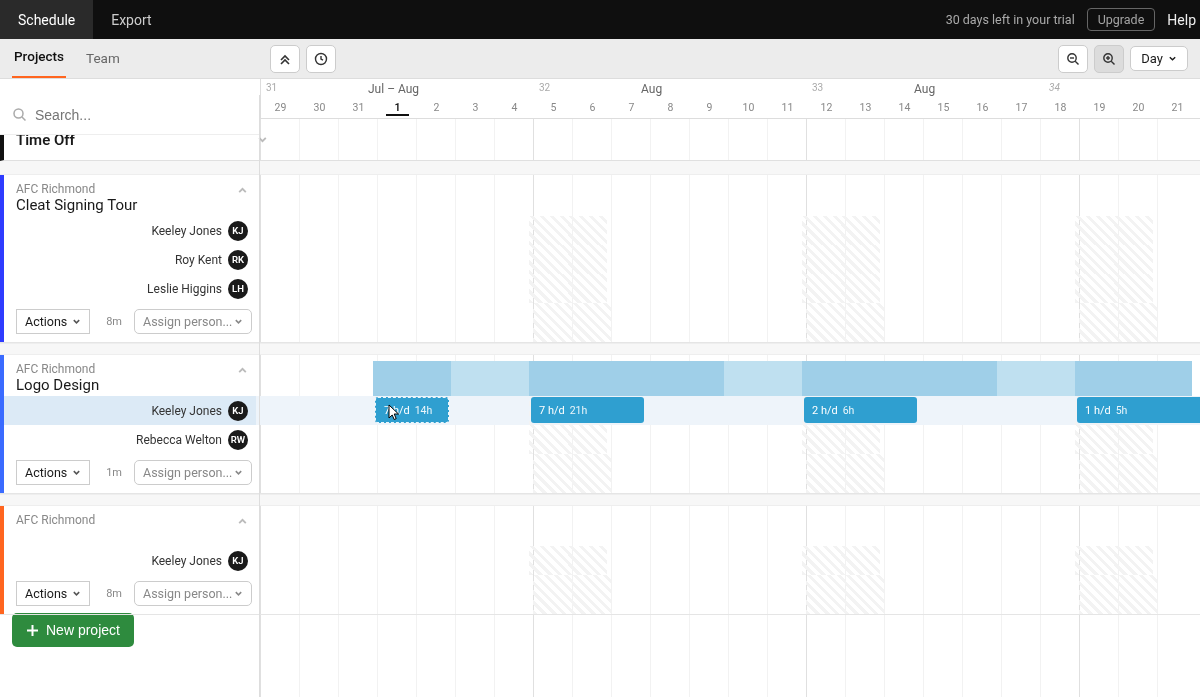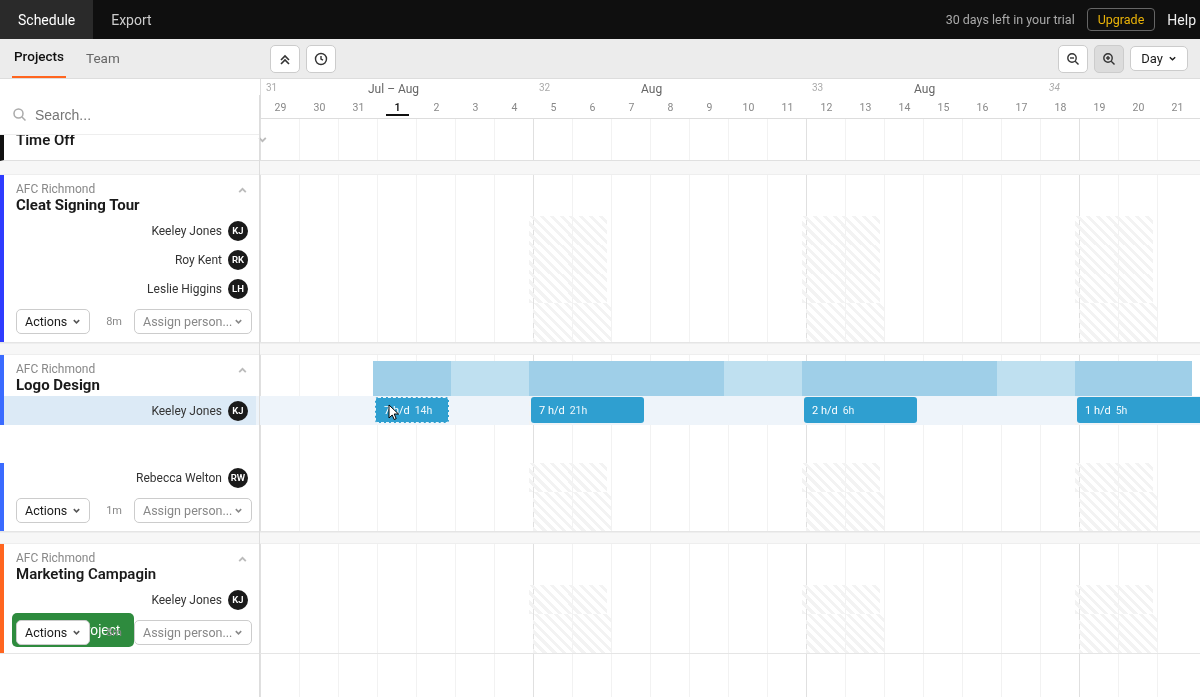--- a/index.html
+++ b/index.html
@@ -4,21 +4,21 @@
 <style>
 * { margin: 0; padding: 0; box-sizing: border-box; }
 body { font-family: -apple-system, BlinkMacSystemFont, "Segoe UI", Roboto, Helvetica, Arial, sans-serif; font-size: 13px; color: #1a1a1a; background: #fff; width: 1200px; height: 697px; overflow: hidden; }
 
 
 .topbar { background: #0f0f0f; height: 39px; display: flex; align-items: stretch; color: #ccc; }
 .topbar .tab { padding: 0 18px; display: flex; align-items: center; cursor: pointer; font-size: 14px; }
 .topbar .tab.active { background: #2a2a2a; color: #fff; }
 .topbar .spacer { flex: 1; }
 .topbar .trial { font-size: 12.5px; color: #aaa; display: flex; align-items: center; padding-right: 8px; }
-.topbar .upgrade { border: 1px solid #666; border-radius: 4px; padding: 3px 10px; margin: 0 12px 0 4px; color: #eab308; cursor: pointer; align-self: center; font-size: 12.5px; }
+.topbar .upgrade { border: 1px solid #666; border-radius: 4px; padding: 3px 10px; margin: 0 12px 0 4px; color: #a3a3a3; cursor: pointer; align-self: center; font-size: 12.5px; }
 .topbar .help { display: flex; align-items: center; padding-right: 4px; font-size: 14px; color: #eee; }
 
 
 .subbar { background: #ececec; border-bottom: 1px solid #ddd; height: 40px; display: flex; align-items: center; }
 .subbar-left { width: 260px; display: flex; align-items: flex-end; height: 100%; padding-left: 12px; gap: 18px; }
 .subtab { font-size: 13.5px; padding: 10px 2px 12px 2px; cursor: pointer; color: #666; }
 .subtab.active { color: #111; border-bottom: 2.5px solid #ff651f; font-weight: 500; }
 .subbar-mid { width: 80px; display: flex; align-items: center; gap: 6px; padding-left: 10px; }
 .iconbtn { width: 30px; height: 28px; border: 1px solid #ccc; border-radius: 5px; background: #fff; display: flex; align-items: center; justify-content: center; cursor: pointer; color: #333; }
 .subbar .spacer { flex: 1; }
@@ -43,21 +43,21 @@
 .vline.weekstart { background: #e0e0e0; }
 .rowsec { border-bottom: 1px solid #e8e8e8; display: flex; }
 .chev { color: #bbb; cursor: pointer; }
 
 .personrow { display: flex; align-items: center; height: 29px; padding-right: 8px; justify-content: flex-end; width: 256px; }
 .personrow.hl { background: #dceaf6; }
 .personrow .pname2 { font-size: 12px; margin-right: 6px; color: #333; }
 .avatar { width: 20px; height: 20px; border-radius: 50%; background: #1a1a1a; color: #fff; font-size: 9.5px; font-weight: 600; display: flex; align-items: center; justify-content: center; }
 
 .projfoot { display: flex; align-items: center; padding: 6px 8px 8px 12px; gap: 8px; width: 260px; }
-.actionsbtn { border: 1px solid #ccc; border-radius: 5px; padding: 4px 8px; display: flex; align-items: center; gap: 5px; cursor: pointer; font-size: 12.5px; background: #fff; }
+.actionsbtn { border: 1px solid #ccc; border-radius: 0; padding: 4px 8px; display: flex; align-items: center; gap: 5px; cursor: pointer; font-size: 12.5px; background: #fff; }
 .dur { font-size: 11px; color: #888; margin-left: auto; margin-right: 4px; }
 .assignsel { border: 1px solid #ccc; border-radius: 5px; padding: 4px 8px; width: 118px; color: #888; font-size: 12.5px; display: flex; align-items: center; justify-content: space-between; cursor: pointer; background: #fff; }
 
 
 .weekend { position: absolute; top: 0; bottom: 0; background: repeating-linear-gradient(45deg, #f3f3f3 0 3px, transparent 3px 7px); }
 
 
 .alloc-bg { position: absolute; height: 36px; background: #9fcfe8; }
 .alloc-bg.light { background: #bfe0f0; }
 .alloc { position: absolute; height: 26px; background: #2f9fd0; border-radius: 3px; color: #fff; font-size: 11px; display: flex; align-items: center; padding: 0 8px; gap: 5px; }
@@ -224,21 +224,21 @@
               </svg>
             </span>
           </div>
           <div style="flex: 1 1 0%; position: relative;"></div>
         </div>
         <div style="height: 14px; background: rgb(247, 247, 247); border-bottom: 1px solid rgb(238, 238, 238);"></div>
         <div style="position: relative; border-bottom: 1px solid rgb(229, 229, 229);">
           <div style="display: flex; min-height: 40px;">
             <div style="width: 256px; border-left: 4px solid rgb(46, 60, 255); padding: 7px 12px 2px; position: relative;">
               <div style="font-size: 12px; color: rgb(136, 136, 136);">AFC Richmond</div>
-              <div style="font-size: 15px; font-weight: 700;">Cleat Signing Tour</div>
+              <div style="font-size: 15px; font-weight: 400;">Cleat Signing Tour</div>
               <span style="position: absolute; right: 8px; top: 10px;">
                 <svg width="11" height="11" viewBox="0 0 10 10" fill="none" stroke="#bbb" stroke-width="1.7">
                   <path d="M2 6.5 L5 3.5 L8 6.5"></path>
                 </svg>
               </span>
             </div>
             <div style="flex: 1 1 0%; position: relative;"></div>
           </div>
           <div style="display: flex; height: 29px;">
             <div class="personrow" style="border-left: 4px solid rgb(46, 60, 255);">
@@ -306,21 +306,21 @@
               <div class="weekend" style="left: 819px; width: 39px; top: 0px; bottom: 0px;"></div>
               <div class="weekend" style="left: 858px; width: 39px; top: 0px; bottom: 0px;"></div>
             </div>
           </div>
         </div>
         <div style="height: 12px; background: rgb(247, 247, 247); border-bottom: 1px solid rgb(238, 238, 238); border-top: 1px solid rgb(238, 238, 238);"></div>
         <div style="position: relative; border-bottom: 1px solid rgb(229, 229, 229);">
           <div style="display: flex; min-height: 40px;">
             <div style="width: 256px; border-left: 4px solid rgb(58, 107, 255); padding: 7px 12px 2px; position: relative;">
               <div style="font-size: 12px; color: rgb(136, 136, 136);">AFC Richmond</div>
-              <div style="font-size: 15px; font-weight: 700;">Logo Design</div>
+              <div style="font-size: 15px; font-weight: 400;">Logo Design</div>
               <span style="position: absolute; right: 8px; top: 10px;">
                 <svg width="11" height="11" viewBox="0 0 10 10" fill="none" stroke="#bbb" stroke-width="1.7">
                   <path d="M2 6.5 L5 3.5 L8 6.5"></path>
                 </svg>
               </span>
             </div>
             <div style="flex: 1 1 0%; position: relative;">
               <div class="alloc-bg" style="left: 117px; width: 78px; top: 6px;"></div>
               <div class="alloc-bg light" style="left: 195px; width: 78px; top: 6px;"></div>
               <div class="alloc-bg" style="left: 273px; width: 195px; top: 6px;"></div>
@@ -358,21 +358,21 @@
               <div class="alloc" style="left: 548px; width: 113px; top: 1px;">
                 <span class="hd">2 h/d</span>
                 <span class="tot">6h</span>
               </div>
               <div class="alloc" style="left: 821px; width: 152px; top: 1px;">
                 <span class="hd">1 h/d</span>
                 <span class="tot">5h</span>
               </div>
             </div>
           </div>
-          <div style="display: flex; height: 29px; margin-top: 38px;">
+          <div style="display: flex; height: 29px;">
             <div class="personrow" style="border-left: 4px solid rgb(58, 107, 255);">
               <span class="pname2">Rebecca Welton</span>
               <span class="avatar">RW</span>
             </div>
             <div style="flex: 1 1 0%; position: relative;">
               <div class="weekend" style="left: 273px; width: 39px; top: 0px; bottom: 0px;"></div>
               <div class="weekend" style="left: 312px; width: 39px; top: 0px; bottom: 0px;"></div>
               <div class="weekend" style="left: 546px; width: 39px; top: 0px; bottom: 0px;"></div>
               <div class="weekend" style="left: 585px; width: 39px; top: 0px; bottom: 0px;"></div>
               <div class="weekend" style="left: 819px; width: 39px; top: 0px; bottom: 0px;"></div>
@@ -403,21 +403,20 @@
               <div class="weekend" style="left: 819px; width: 39px; top: 0px; bottom: 0px;"></div>
               <div class="weekend" style="left: 858px; width: 39px; top: 0px; bottom: 0px;"></div>
             </div>
           </div>
         </div>
         <div style="height: 12px; background: rgb(247, 247, 247); border-bottom: 1px solid rgb(238, 238, 238); border-top: 1px solid rgb(238, 238, 238);"></div>
         <div style="position: relative; border-bottom: 1px solid rgb(229, 229, 229);">
           <div style="display: flex; min-height: 40px;">
             <div style="width: 256px; border-left: 4px solid rgb(255, 101, 31); padding: 7px 12px 2px; position: relative;">
               <div style="font-size: 12px; color: rgb(136, 136, 136);">AFC Richmond</div>
-              <div style="font-size: 15px; font-weight: 600;">Marketing Campagin</div>
               <span style="position: absolute; right: 8px; top: 10px;">
                 <svg width="11" height="11" viewBox="0 0 10 10" fill="none" stroke="#bbb" stroke-width="1.7">
                   <path d="M2 6.5 L5 3.5 L8 6.5"></path>
                 </svg>
               </span>
             </div>
             <div style="flex: 1 1 0%; position: relative;"></div>
           </div>
           <div style="display: flex; height: 29px;">
             <div class="personrow" style="border-left: 4px solid rgb(255, 101, 31);">

